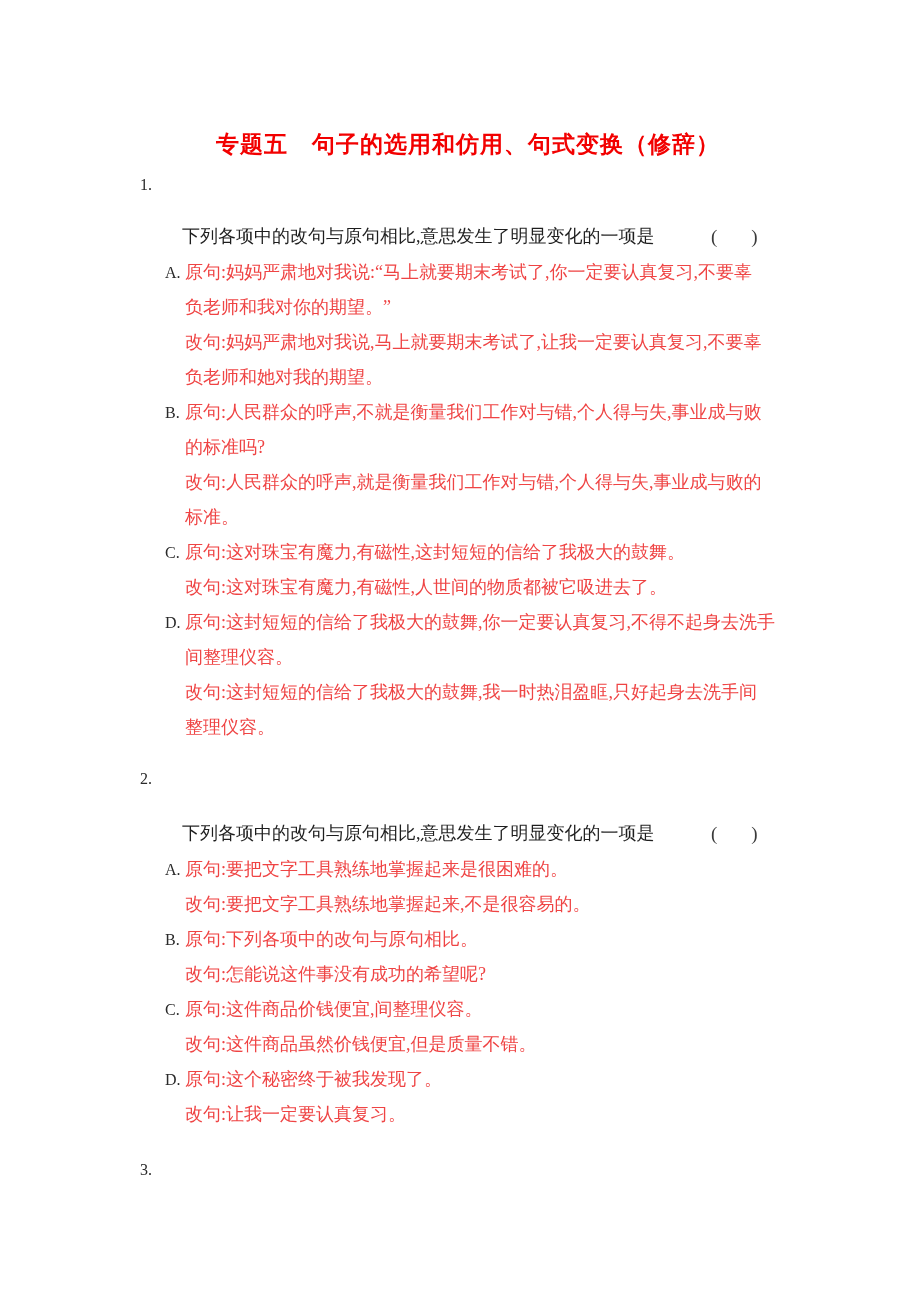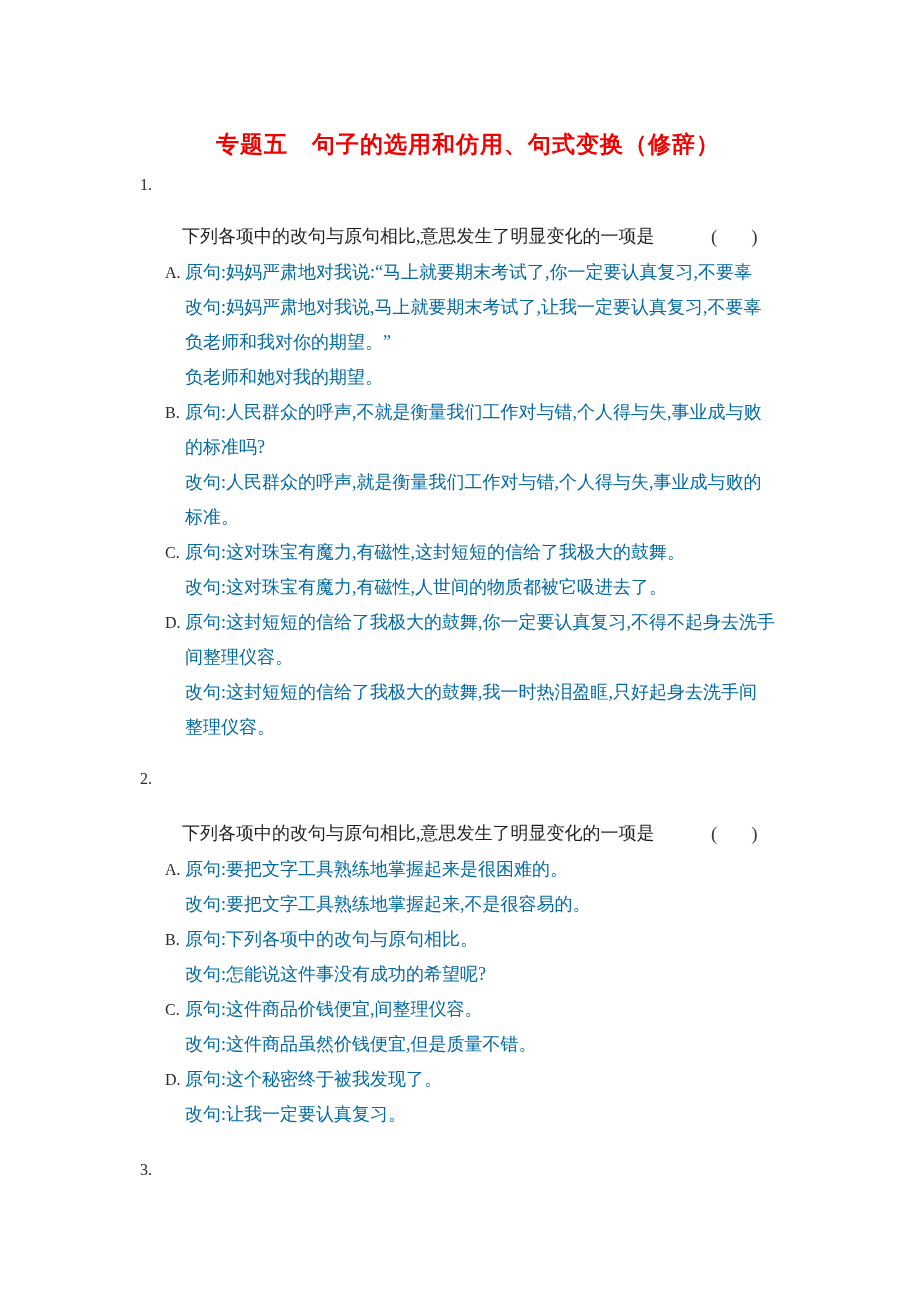--- a/index.html
+++ b/index.html
@@ -59,21 +59,21 @@
     height:35px;
     line-height:35px;
     font-size:18px;
     white-space:nowrap;
   }
   .letter {
     flex:0 0 20px;
     font-size:16px;
     color:#2a2a2a;
   }
-  .text { color:#0369a1; }
+  .text { color:#ef4444; }
 </style>
 </head>
 <body>
 
 <div class="page">
 
   <h1 class="title" style="color: rgb(242, 0, 0);">专题五　句子的选用和仿用、句式变换（修辞）</h1>
 
   <div class="q-num" style="top:176px">1.</div>
 
@@ -82,25 +82,25 @@
     <span class="blank"><span>(</span><span class="gap"></span><span>)</span></span>
   </div>
 
   <div class="options" style="top:255px">
     <div class="line">
       <span class="letter">A.</span>
       <span class="text">原句:妈妈严肃地对我说:“马上就要期末考试了,你一定要认真复习,不要辜</span>
     </div>
     <div class="line">
       <span class="letter"></span>
-      <span class="text">改句:妈妈严肃地对我说,马上就要期末考试了,让我一定要认真复习,不要辜</span>
+      <span class="text">负老师和我对你的期望。”</span>
     </div>
     <div class="line">
       <span class="letter"></span>
-      <span class="text">负老师和我对你的期望。”</span>
+      <span class="text">改句:妈妈严肃地对我说,马上就要期末考试了,让我一定要认真复习,不要辜</span>
     </div>
     <div class="line">
       <span class="letter"></span>
       <span class="text">负老师和她对我的期望。</span>
     </div>
 
     <div class="line">
       <span class="letter">B.</span>
       <span class="text">原句:人民群众的呼声,不就是衡量我们工作对与错,个人得与失,事业成与败</span>
     </div>

